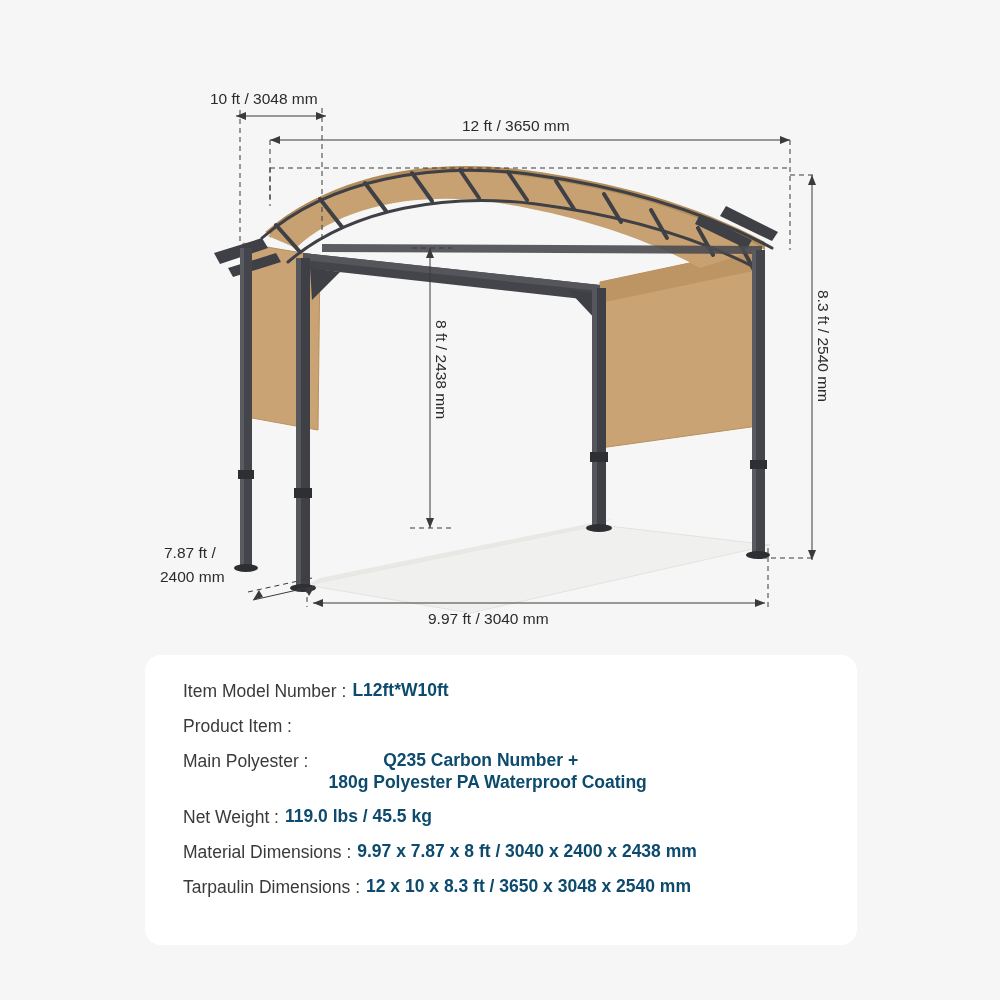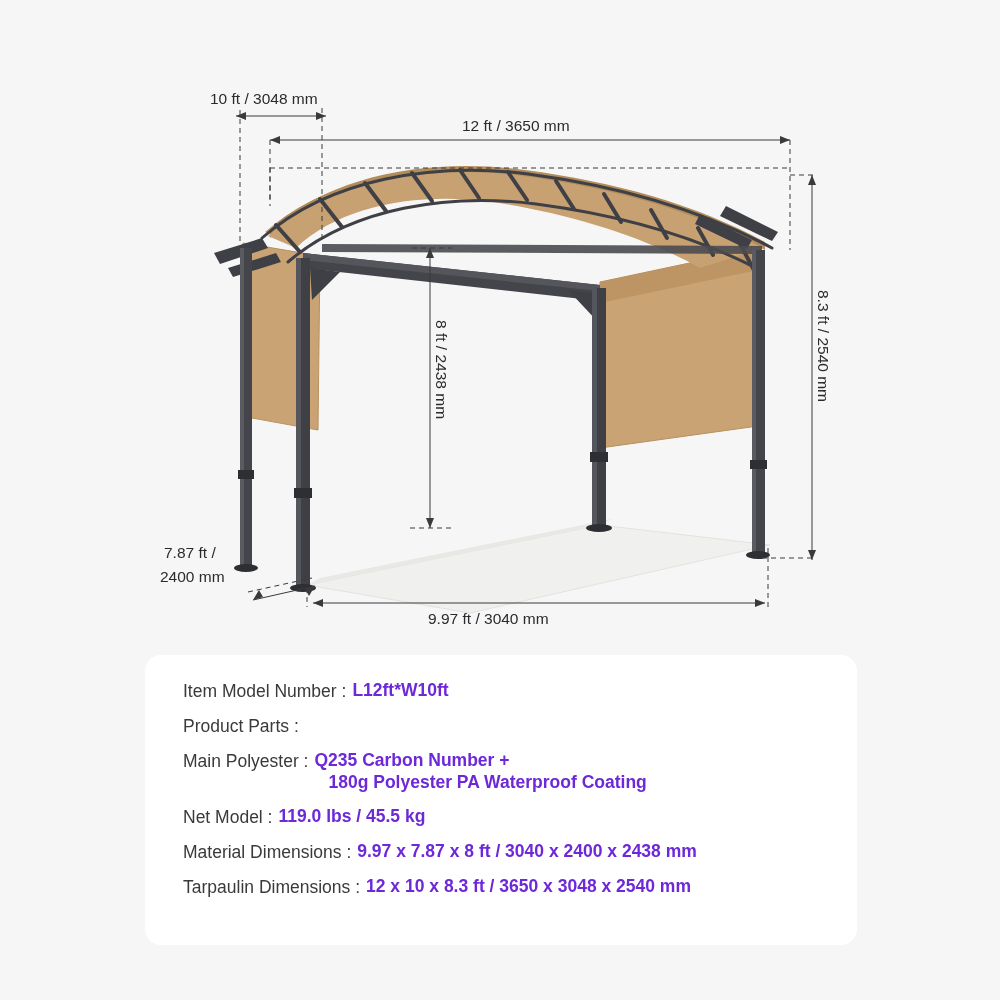--- a/index.html
+++ b/index.html
@@ -30,41 +30,42 @@
     display: block;
   }
   .spec-card {
     position: absolute;
     left: 145px;
     top: 655px;
     width: 712px;
     height: 290px;
     background: #ffffff;
     border-radius: 16px;
+    text-align: center;
   }
   .spec-list {
     position: absolute;
     left: 38px;
     top: 24px;
     right: 16px;
   }
   .spec-row {
     display: flex;
     align-items: flex-start;
     margin-bottom: 11px;
     line-height: 1.3;
   }
   .spec-label {
     color: #3a3a3a;
     font-size: 17.5px;
     white-space: nowrap;
     padding-top: 1px;
   }
   .spec-value {
-    color: #6d28d9;
+    color: #0c4a6e;
     font-size: 17.5px;
     font-weight: bold;
     margin-left: 6px;
   }
   .spec-value .line2 {
     display: block;
     margin-left: 14px;
   }
   .dim-text {
     font-family: "Liberation Sans", sans-serif;
@@ -219,33 +220,33 @@
 
   <div class="spec-card">
     <div class="spec-list">
 
       <div class="spec-row">
         <span class="spec-label">Item Model Number :</span>
         <span class="spec-value">L12ft*W10ft</span>
       </div>
 
       <div class="spec-row">
-        <span class="spec-label">Product Parts :</span>
+        <span class="spec-label">Product Item :</span>
       </div>
 
       <div class="spec-row">
         <span class="spec-label">Main Polyester :</span>
         <span class="spec-value">
           <span>Q235 Carbon Number +</span>
           <span class="line2">180g Polyester PA Waterproof Coating</span>
         </span>
       </div>
 
       <div class="spec-row">
-        <span class="spec-label">Net Model :</span>
+        <span class="spec-label">Net Weight :</span>
         <span class="spec-value">119.0 lbs / 45.5 kg</span>
       </div>
 
       <div class="spec-row">
         <span class="spec-label">Material Dimensions :</span>
         <span class="spec-value">9.97 x 7.87 x 8 ft / 3040 x 2400 x 2438 mm</span>
       </div>
 
       <div class="spec-row">
         <span class="spec-label">Tarpaulin Dimensions :</span>

